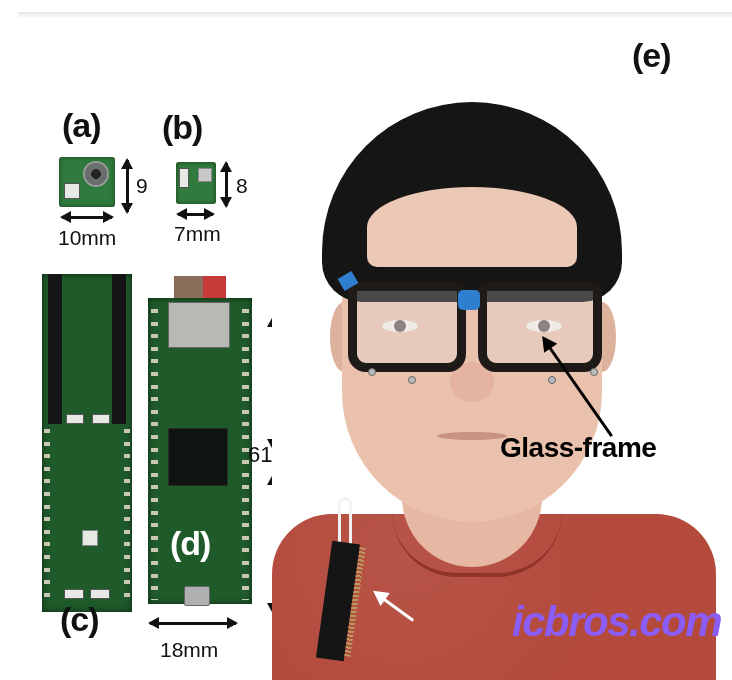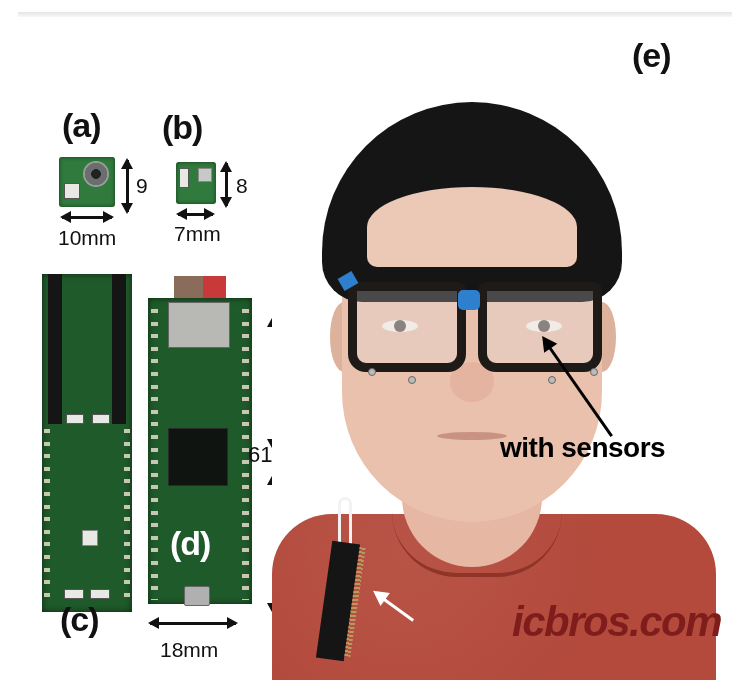--- a/index.html
+++ b/index.html
@@ -58,21 +58,21 @@
   .screw { position: absolute; width: 8px; height: 8px; border-radius: 50%; background: #bbb; border: 1px solid #666; }
   .mouth { position: absolute; left: 165px; top: 390px; width: 70px; height: 8px; border-radius: 50%; background: #c99384; }
   .nose { position: absolute; left: 178px; top: 320px; width: 44px; height: 40px; border-radius: 50%; background: #e4b4a0; }
   .teensy { position: absolute; left: 52px; top: 500px; width: 28px; height: 118px; background: #151515; transform: rotate(8deg); }
   .teensy-pins { position: absolute; left: 80px; top: 505px; width: 6px; height: 110px; transform: rotate(8deg);
                  background: repeating-linear-gradient(#b89a5c 0 2px, transparent 2px 4px); }
   .wire { position: absolute; left: 66px; top: 455px; width: 14px; height: 52px; border: 3px solid #f2f2f2; border-bottom: none; border-radius: 8px 8px 0 0; }
 
   .label-glass { position: absolute; left: 472px; top: 412px; font-weight: bold; font-size: 28px; line-height: 36px; text-align: center; color: #000; letter-spacing: -0.5px; }
   .label-teensy { position: absolute; left: 386px; top: 583px; font-weight: bold; font-size: 34px; color: #fff; letter-spacing: -1px; }
-  .watermark { position: absolute; left: 484px; top: 580px; font-weight: bold; font-style: italic; font-size: 42px; color: #7f1d1d; letter-spacing: -1.5px; }
+  .watermark { position: absolute; left: 484px; top: 580px; font-weight: bold; font-style: italic; font-size: 42px; color: #8b5cf6; letter-spacing: -1.5px; }
 
   .diag-arrow { position: absolute; height: 3px; background: #000; transform-origin: 0 50%; }
   .diag-arrow::before { content: ""; position: absolute; left: -4px; top: -7px; border-top: 8.5px solid transparent; border-bottom: 8.5px solid transparent; border-right: 15px solid #000; }
   .diag-arrow.white { background: #fff; }
   .diag-arrow.white::before { border-right-color: #fff; }
 </style>
 </head>
 <body>
 
 <div class="topbar"></div>
@@ -154,16 +154,16 @@
     <div class="teensy"></div>
     <div class="teensy-pins"></div>
   </div>
 
   <div class="panel-label" style="left:604px; top:18px;">(e)</div>
 
   <div class="diag-arrow" style="left:516px; top:320px; width:118px; transform: rotate(55deg);"></div>
   <div class="diag-arrow white" style="left:348px; top:574px; width:46px; transform: rotate(36deg);"></div>
 
   <div class="label-glass">
-    <div>with sensors</div>
+    <div>Glass-frame</div>
   </div>
   <div class="watermark">icbros.com</div>
 </div>
 
 </body></html>

